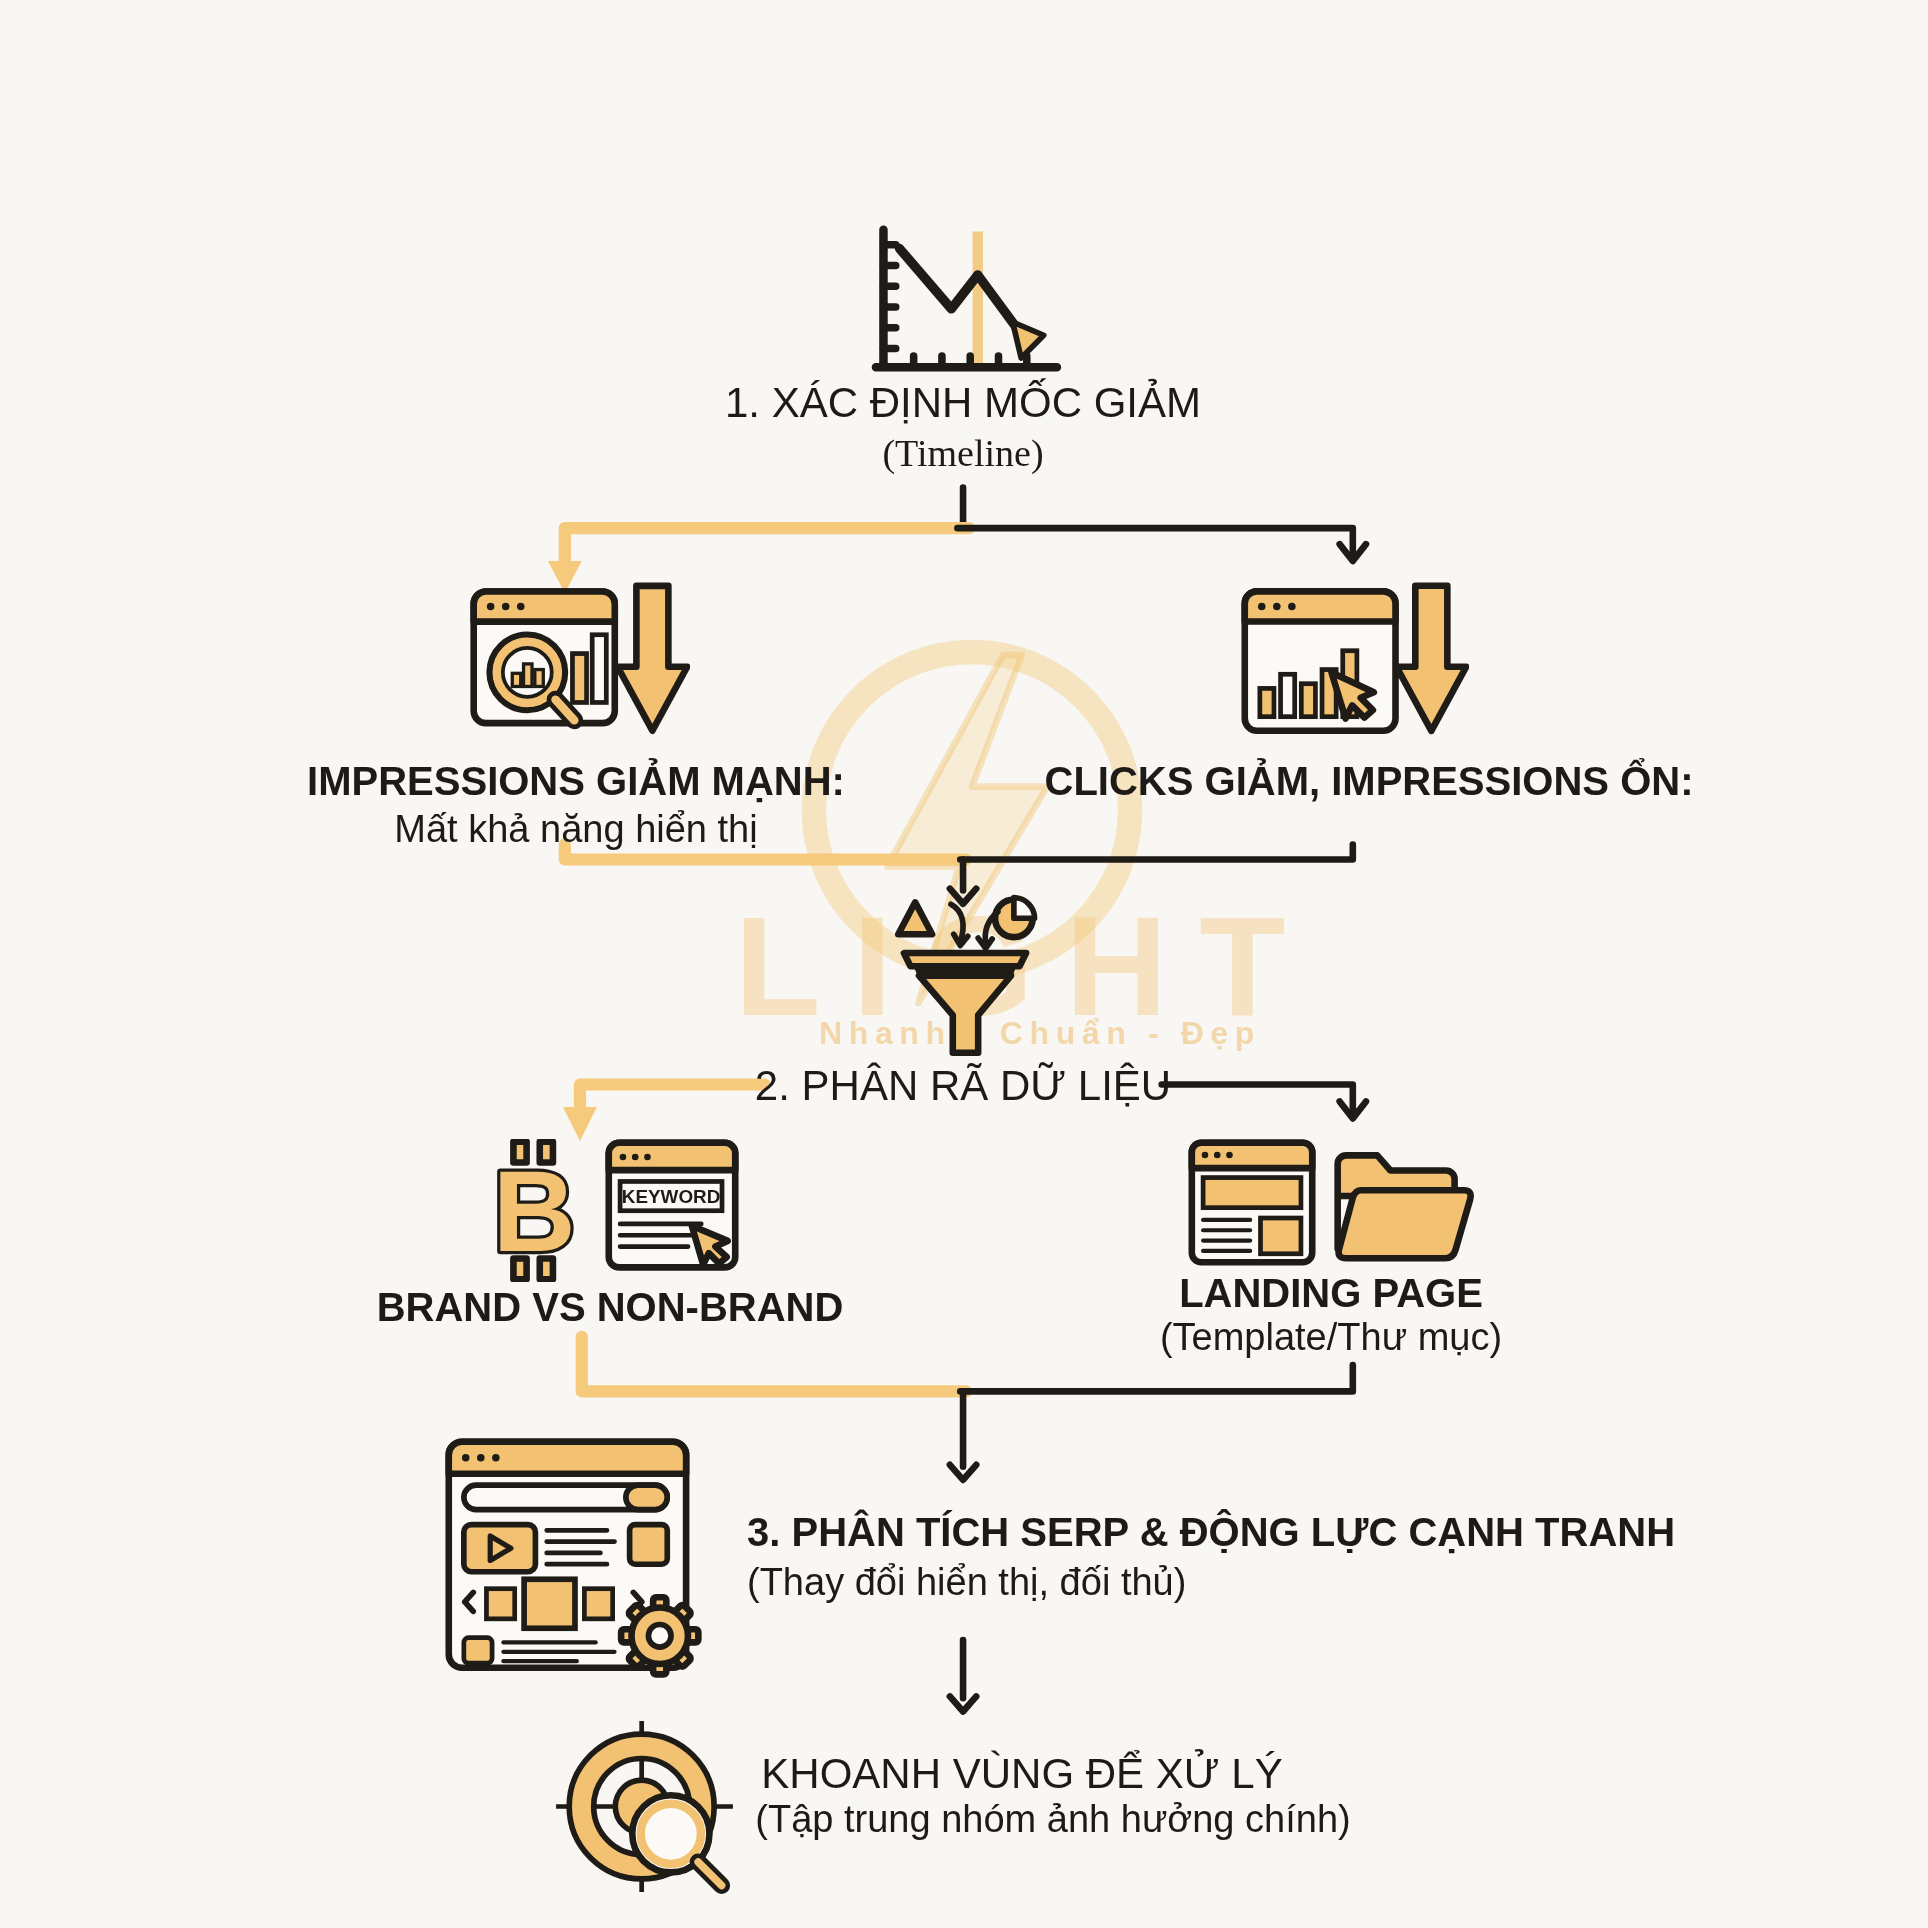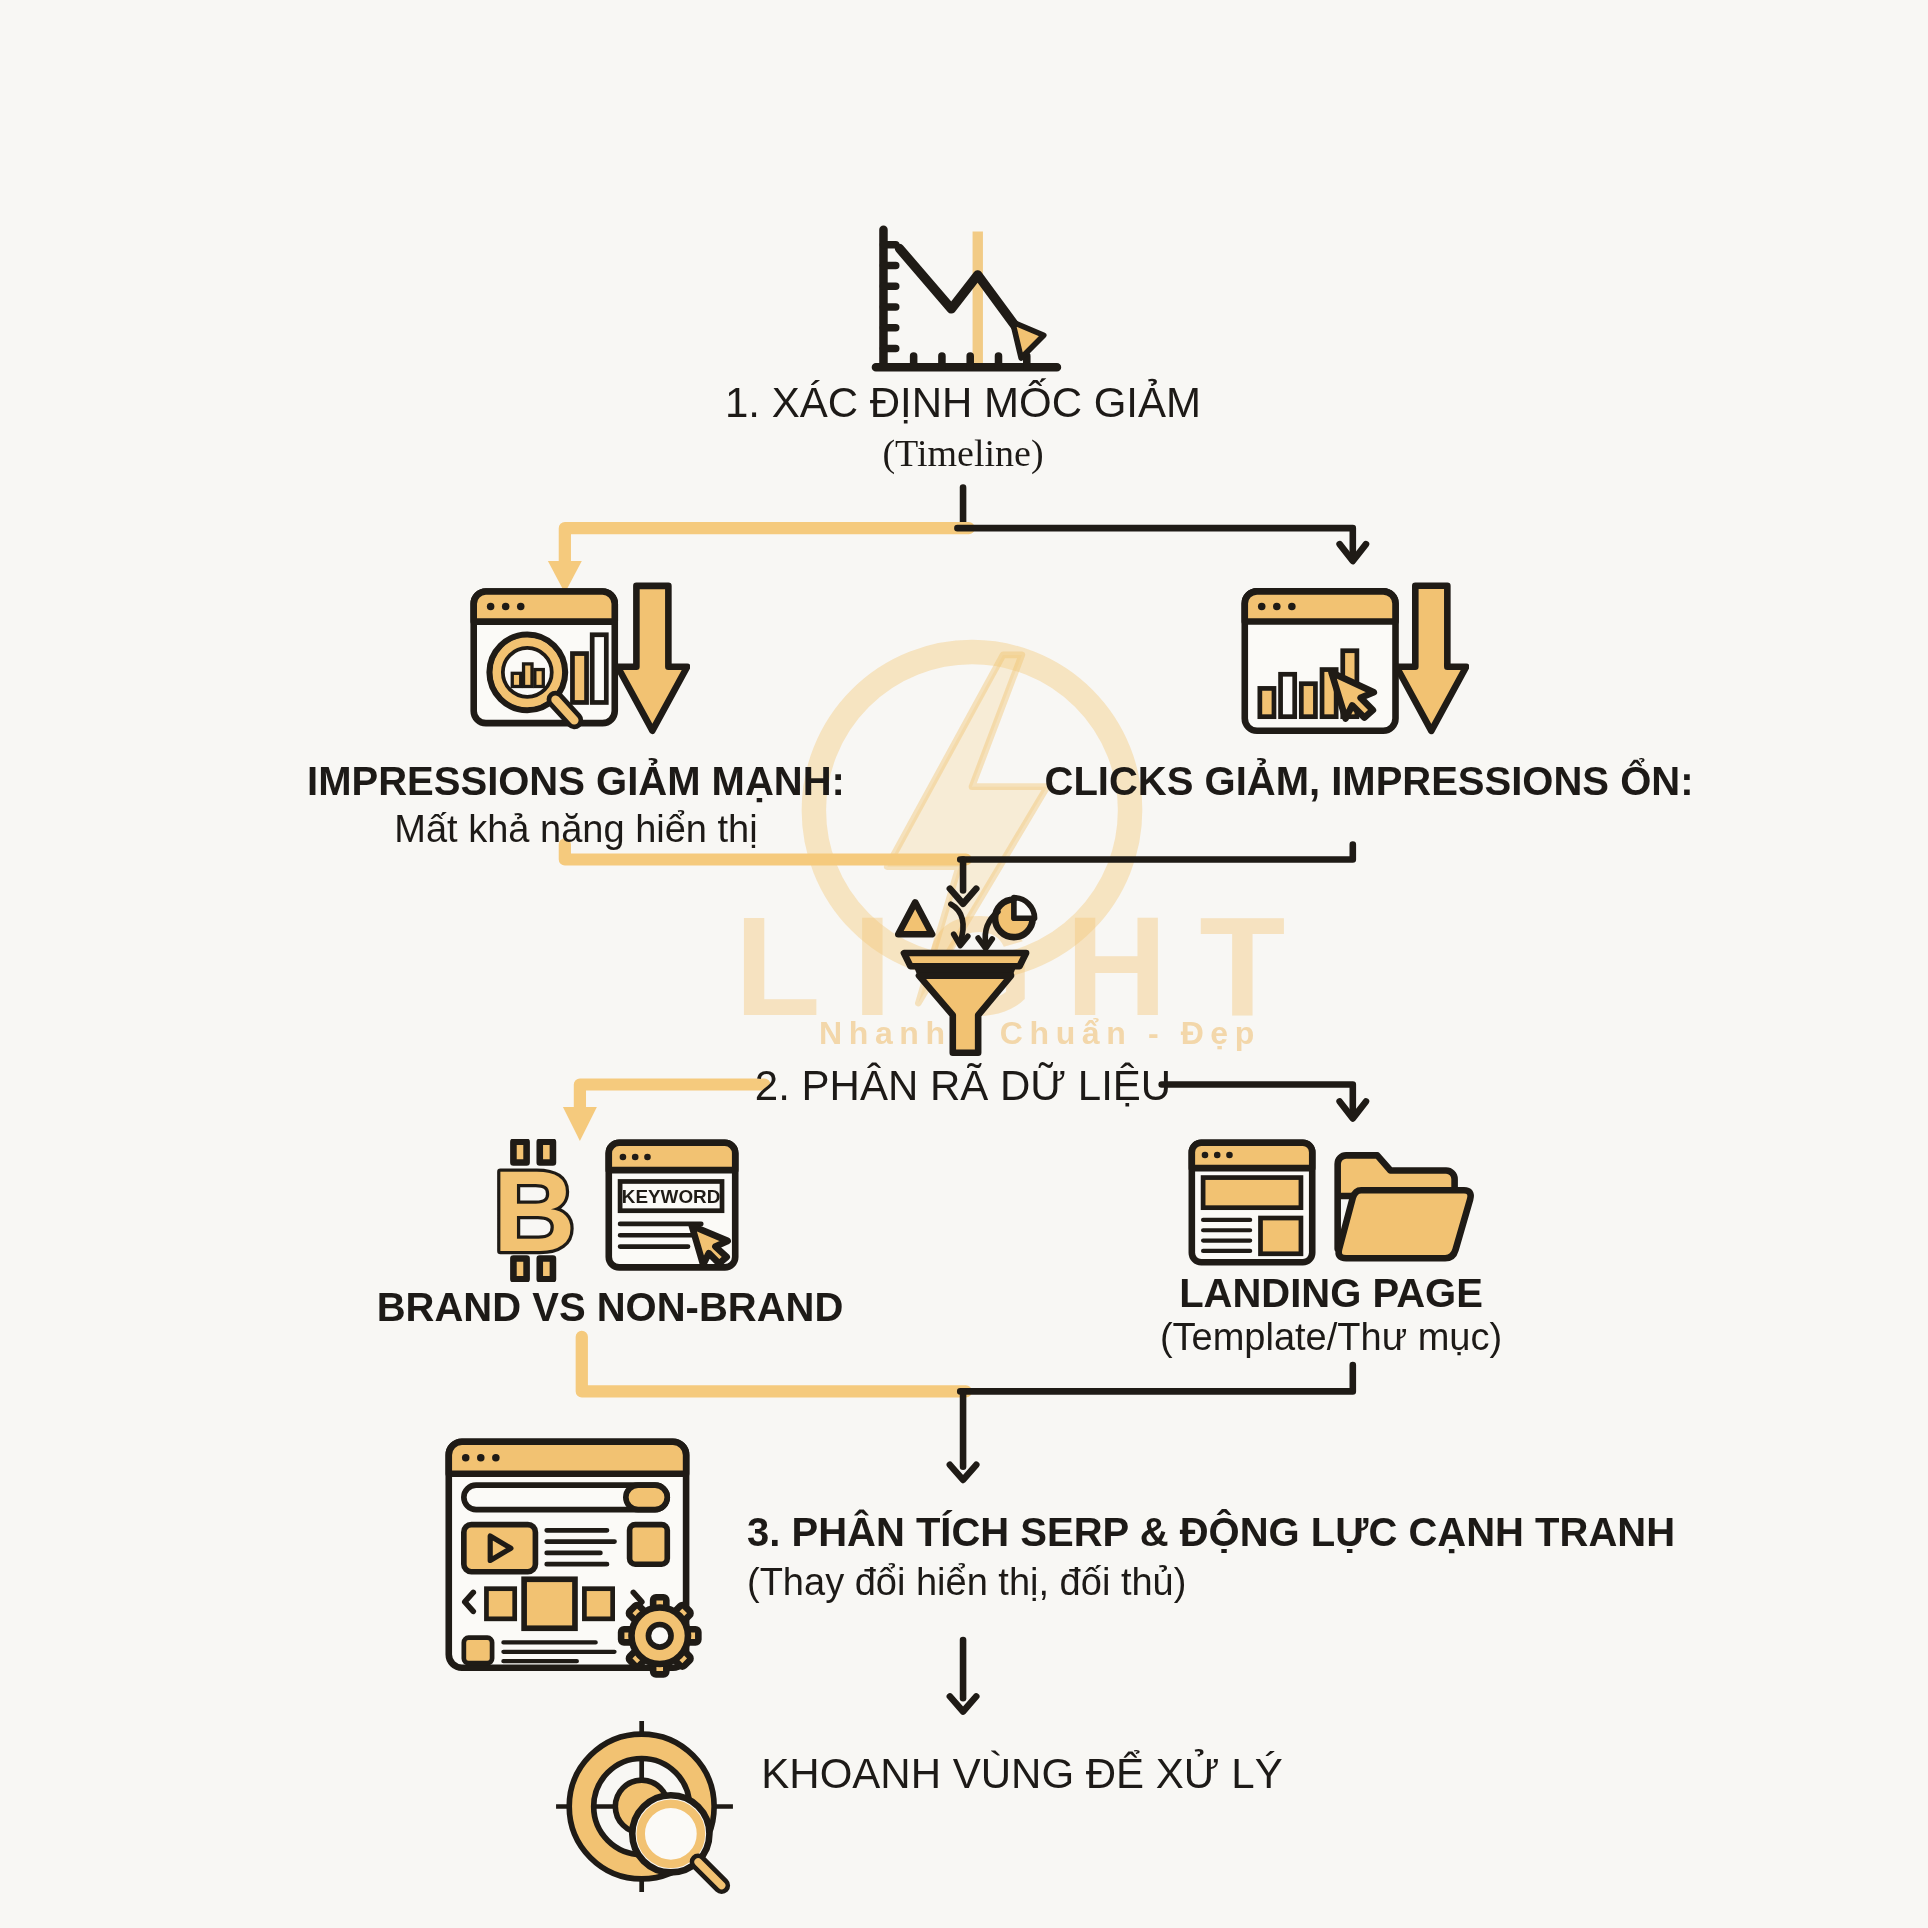--- a/index.html
+++ b/index.html
@@ -207,15 +207,16 @@
     <circle cx="93" cy="93" r="64" fill="none" stroke="#f2c272" stroke-width="24"></circle>
     <circle cx="93" cy="93" r="77" fill="none" stroke="#1f1b16" stroke-width="6"></circle>
     <circle cx="93" cy="93" r="51" fill="none" stroke="#1f1b16" stroke-width="6"></circle>
     <circle cx="93" cy="93" r="28" fill="#f2c272" stroke="#1f1b16" stroke-width="6"></circle>
     <circle cx="124" cy="122" r="41" fill="#fbfaf7" stroke="#1f1b16" stroke-width="7"></circle>
     <circle cx="124" cy="122" r="32" fill="none" stroke="#f2c272" stroke-width="9"></circle>
     <line x1="153" y1="152" x2="178" y2="177" stroke="#1f1b16" stroke-width="18" stroke-linecap="round"></line>
     <line x1="153" y1="152" x2="178" y2="177" stroke="#f2c272" stroke-width="8" stroke-linecap="round"></line>
   </svg>
   <div class="txt ctr h-step" style="left:1022px;top:1750px;">KHOANH VÙNG ĐỂ XỬ LÝ</div>
+  <div class="txt ctr sub" style="left:1053px;top:1798px;">(Tập trung nhóm ảnh hưởng chính)</div>
 
 </div>
 
 
 </body></html>

